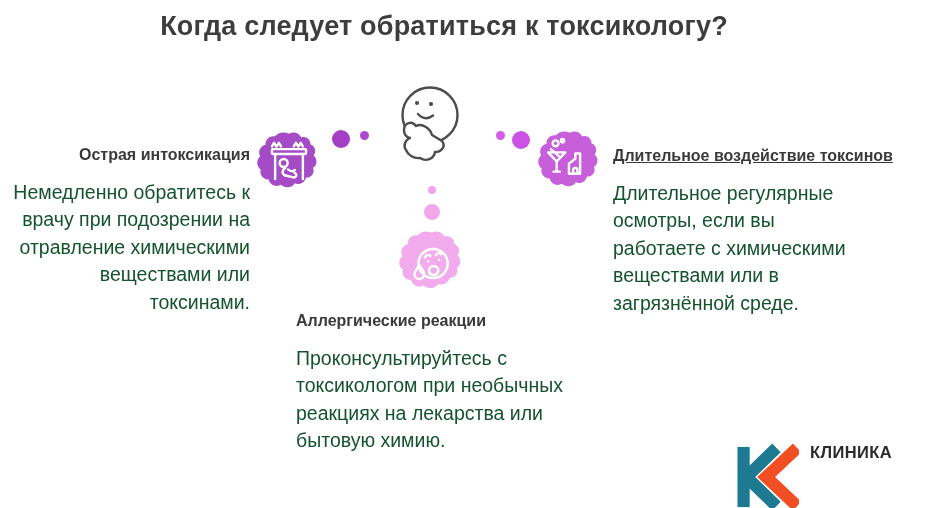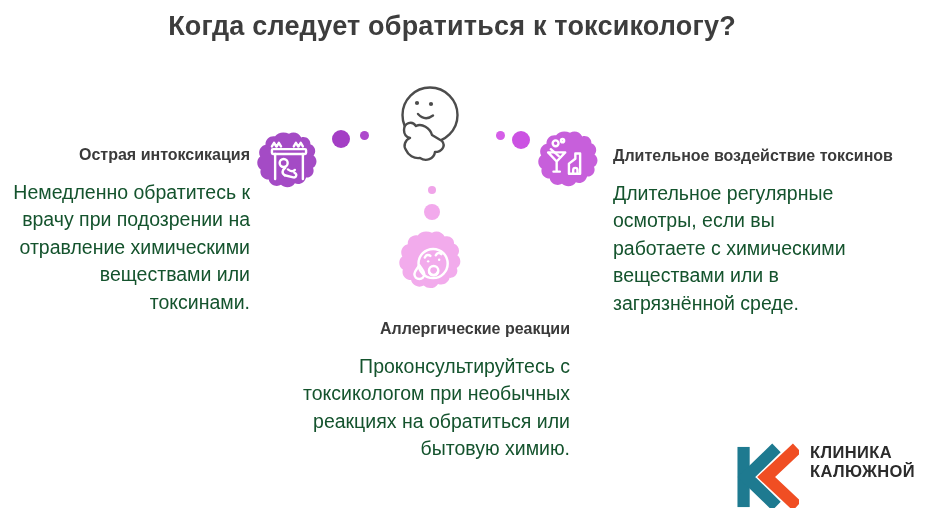--- a/index.html
+++ b/index.html
@@ -1,35 +1,35 @@
 <!DOCTYPE html>
 <html><head>
 <meta charset="utf-8">
 <style>
   html,body{margin:0;padding:0;background:#ffffff;}
   .canvas{
     position:relative;width:950px;height:508px;background:#ffffff;overflow:hidden;
     font-family:"Liberation Sans","DejaVu Sans",sans-serif;
   }
   .title{
-    position:absolute;top:11px;left:12px;width:880px;text-align:center;
+    position:absolute;top:11px;left:4px;width:880px;text-align:center;
     font-size:27px;font-weight:bold;color:#3d3d3d;letter-spacing:0.2px;
   }
   .section{position:absolute;}
   .section h2{
     margin:0 0 15px 0;font-size:16px;font-weight:bold;color:#3a3a3a;line-height:1.1;
   }
   .section p{
     margin:0;font-size:19.5px;color:#14532d;line-height:27.5px;
   }
   .sec-acute{left:2px;top:146px;width:248px;text-align:right;}
-  .sec-allergic{left:296px;top:320px;width:274px;text-align:right;}
+  .sec-allergic{left:296px;top:312px;width:274px;text-align:left;}
   .sec-chronic{left:613px;top:147px;width:337px;text-align:left;}
   .sec-chronic p{width:255px;}
-  .sec-chronic h2{white-space:nowrap;}
+  .sec-chronic h2{white-space:nowrap;text-decoration:underline;}
 
   .blob{position:absolute;}
   .blob-acute{left:257px;top:131px;width:64px;height:64px;}
   .blob-allergic{left:398px;top:230px;width:68px;height:66px;}
   .blob-chronic{left:538px;top:130px;width:64px;height:64px;}
 
   .face{position:absolute;left:396px;top:86px;width:74px;height:104px;}
 
   .dot{position:absolute;border-radius:50%;}
   .dot-l-big{left:332px;top:130px;width:18px;height:18px;background:#a43ec5;}
@@ -97,21 +97,21 @@
       <circle cx="53" cy="57" r="2.2" fill="#ffffff" stroke="none"></circle>
       <circle cx="73" cy="54" r="2.2" fill="#ffffff" stroke="none"></circle>
       <circle cx="63" cy="74" r="8.5"></circle>
       <path d="M55 77 C59 84 68 83 70 77"></path>
       <path d="M37 64 C33 71 28 75 28 80 a9 9 0 0 0 18 0 C46 75 41 71 37 64 Z"></path>
     </g>
   </svg>
 
   <div class="section sec-allergic">
     <h2>Аллергические реакции</h2>
-    <p>Проконсультируйтесь с токсикологом при необычных реакциях на обратиться или бытовую химию.</p>
+    <p>Проконсультируйтесь с токсикологом при необычных реакциях на лекарства или бытовую химию.</p>
   </div>
 
   <svg class="blob blob-chronic" viewBox="0 0 120 120">
     <path d="M60 5 C69 0 79 4 83 12 C92 9 101 16 100 25 C109 28 112 39 106 46 C114 52 113 64 105 69 C109 78 102 88 92 87 C90 96 80 102 71 98 C66 107 52 108 45 101 C36 106 24 101 22 91 C12 91 4 82 7 72 C-1 67 -2 54 6 48 C1 40 6 28 16 26 C15 16 24 8 34 10 C39 2 51 1 60 5 Z" fill="#c75fdb"></path>
     <g class="icon-stroke">
       <circle cx="33" cy="25" r="5.5"></circle>
       <circle cx="46" cy="20" r="3"></circle>
       <path d="M24 36 L39 49"></path>
       <path d="M19 42 H51 M19 42 L35 59 L51 42 M35 59 V77 M29 78 H41"></path>
       <path d="M58 82 V63 L70 54 V44 H79 V82 Z"></path>
@@ -125,17 +125,16 @@
   </div>
 
   <div class="logo">
     <svg class="logo-mark" viewBox="0 0 66 64">
       <rect x="0.5" y="0" width="13" height="64" fill="#1e7a90"></rect>
       <path d="M42 1 L10 32 L42 63" fill="none" stroke-width="13" stroke="#1e7a90"></path>
       <path d="M64 1 L31 32 L64 63" fill="none" stroke-width="13" stroke="#f04e23"></path>
     </svg>
     <div class="logo-text">
       <div>КЛИНИКА</div>
-      <div>КАЛЮЖНОЙ</div>
     </div>
   </div>
 
 </div>
 
 </body></html>

